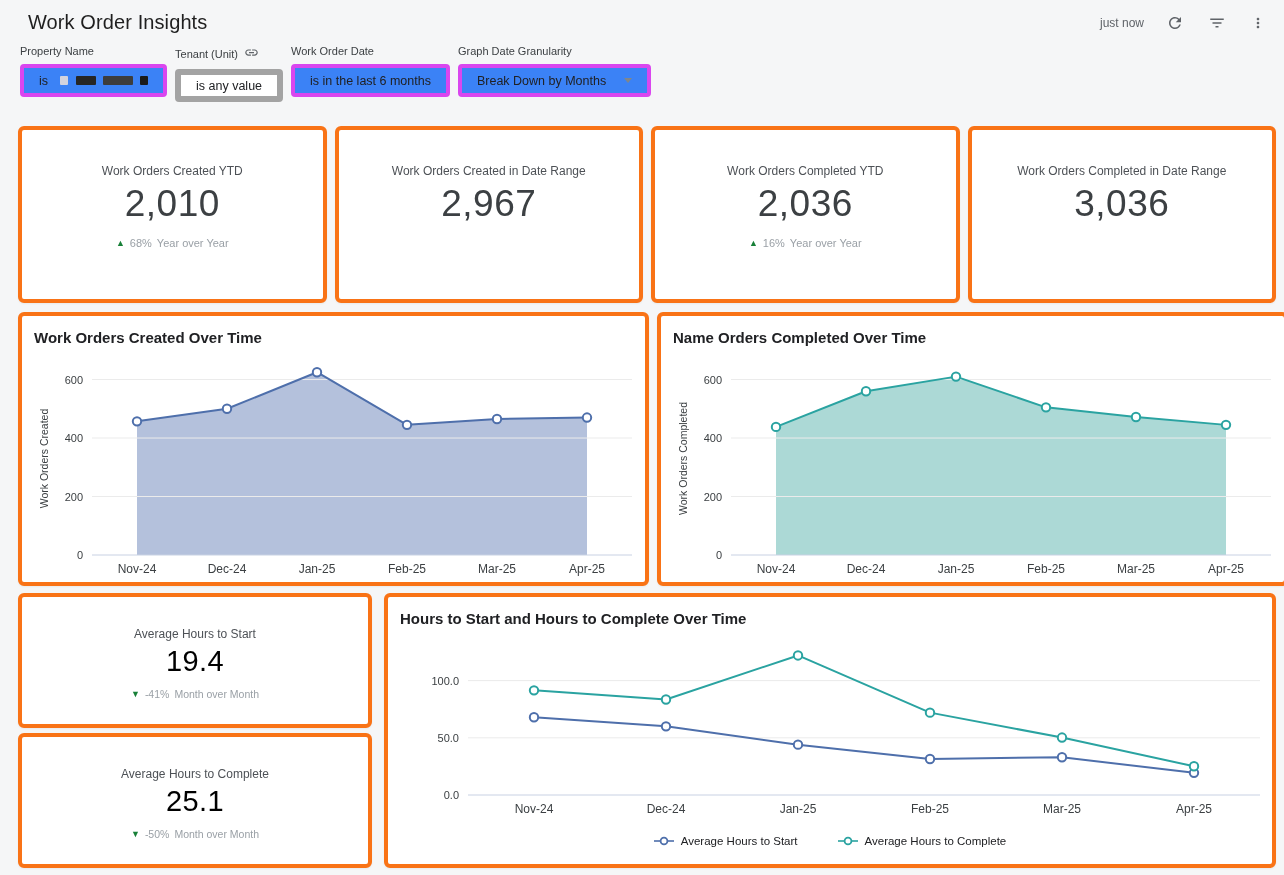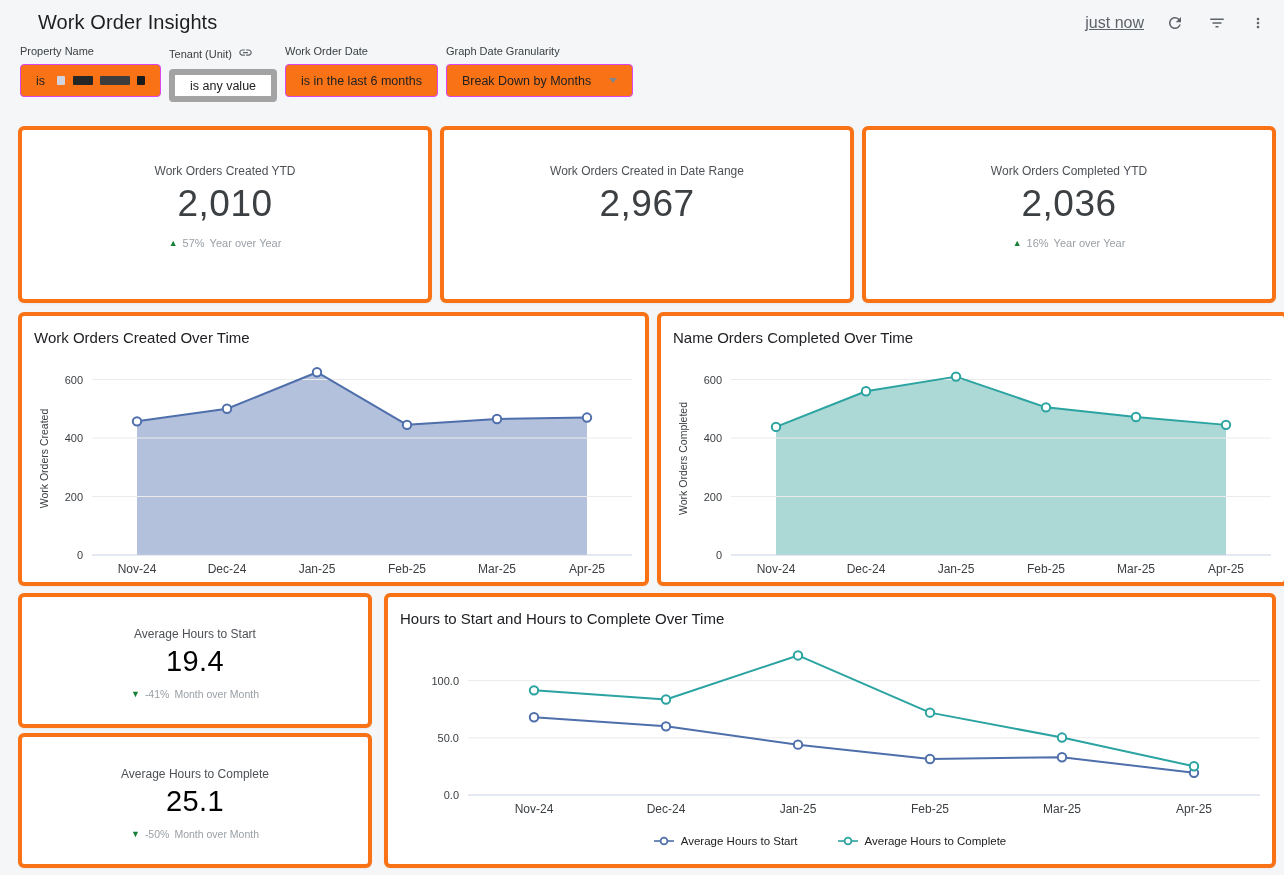--- a/index.html
+++ b/index.html
@@ -3,51 +3,51 @@
 <meta charset="utf-8">
 <style>
   * { box-sizing: border-box; }
   html,body { margin:0; padding:0; }
   body {
     width:1284px; height:875px; overflow:hidden;
     background:#f5f6f7; color:#202124;
     font-family:"Liberation Sans", sans-serif;
   }
   
-  .topbar { display:flex; justify-content:space-between; padding:11px 16px 7px 38px; }
+  .topbar { display:flex; justify-content:space-between; padding:11px 16px 7px 28px; }
   .topbar h1 { margin:0; font-size:20px; font-weight:500; color:#1f1f1f; letter-spacing:.1px; }
   .topbar-right { display:flex; align-items:center; gap:20px; }
-  .topbar-right .refreshed { font-size:16px; color:#5f6368;text-decoration:underline; }
+  .topbar-right .refreshed { font-size:12px; color:#5f6368; }
   .iconbtn { background:none; border:none; padding:2px; cursor:pointer; color:#5f6368; display:flex; align-items:center; }
   .iconbtn svg { display:block; }
   
   .filterbar { display:flex; gap:8px; margin:4px 16px 24px 20px; align-items:flex-start; }
   .filter-group .flabel { display:flex; align-items:center; gap:6px; font-size:11px; color:#3c4043; margin-bottom:7px; }
   .chip { height:33px; display:inline-flex; align-items:center; gap:8px; padding:0 15px; border-radius:4px; font-size:12.5px; color:#202124; cursor:pointer; }
-  .chip.purple { background:#f97316; border:1px solid #d946ef; }
+  .chip.purple { background:#3b82f6; border:4px solid #d946ef; }
   .chip.white  { background:#ffffff; border:6px solid #a3a3a3; }
   .redact { display:inline-block; height:9px; border-radius:1px; }
   .r1 { width:8px;  background:#d3d3de; margin-left:4px; }
   .r2 { width:20px; background:#262626; margin-left:8px; }
   .r3 { width:30px; background:#3d3d3d; margin-left:7px; }
   .r4 { width:8px;  background:#1a1a1a; margin-left:7px; }
   .caret { width:0; height:0; border-left:4.5px solid transparent; border-right:4.5px solid transparent; border-top:5px solid #80868b; margin-left:10px; }
   
   .card { background:#fff; border:4px solid #f97316; border-radius:6px; box-shadow:0 1px 2px rgba(0,0,0,.05); }
   
   .kpi-row { display:flex; gap:8px; margin:0 8px 9px 18px; }
   .kpi-card { flex:1; height:177px; display:flex; flex-direction:column; align-items:center; padding-top:34px; }
   .kpi-title { font-size:12px; color:#4d5156; }
   .kpi-value { font-size:37px; color:#3c4043; margin-top:5px; letter-spacing:.5px; }
   .kpi-change { margin-top:12px; font-size:11px; color:#9aa0a6; display:flex; align-items:center; gap:5px; }
   .tri { font-size:9px; color:#188038; line-height:1; }
   
   .charts-row { display:flex; gap:8px; margin:0 8px 7px 18px; }
   .chart-card { flex:1; height:274px; padding-top:13px; }
-  .chart-card h2, .bottom-chart h2 { margin:0 0 2px 12px; font-size:15px; font-weight:400; color:#202124; }
+  .chart-card h2, .bottom-chart h2 { margin:0 0 2px 12px; font-size:15px; font-weight:700; color:#202124; }
   .chart { width:100%; height:236px; }
   .chart svg { display:block; }
   .tick   { font:11px "Liberation Sans", sans-serif; fill:#3c4043; }
   .xlabel { font:12px "Liberation Sans", sans-serif; fill:#3c4043; }
   .ylabel { font:10.5px "Liberation Sans", sans-serif; fill:#3c4043; }
   
   .bottom-row { display:flex; gap:12px; margin:0 8px 3px 18px; }
   .bottom-left { width:360px; display:flex; flex-direction:column; gap:5px; }
   .small-card { height:135px; display:flex; flex-direction:column; align-items:center; padding-top:30px; }
   .small-title { font-size:12px; color:#4d5156; }
@@ -131,36 +131,40 @@
     </div>
   </div>
 </div>
 
 <div class="kpi-row">
   <div class="card kpi-card">
     <div class="kpi-title">Work Orders Created YTD</div>
     <div class="kpi-value">2,010</div>
     <div class="kpi-change">
       <span class="tri">▲</span>
-      <span>57%</span>
+      <span>68%</span>
       <span>Year over Year</span>
     </div>
   </div>
   <div class="card kpi-card">
     <div class="kpi-title">Work Orders Created in Date Range</div>
     <div class="kpi-value">2,967</div>
   </div>
   <div class="card kpi-card">
     <div class="kpi-title">Work Orders Completed YTD</div>
     <div class="kpi-value">2,036</div>
     <div class="kpi-change">
       <span class="tri">▲</span>
       <span>16%</span>
       <span>Year over Year</span>
     </div>
+  </div>
+  <div class="card kpi-card">
+    <div class="kpi-title">Work Orders Completed in Date Range</div>
+    <div class="kpi-value">3,036</div>
   </div>
 </div>
 
 <div class="charts-row">
   <div class="card chart-card">
     <h2>Work Orders Created Over Time</h2>
     <div class="chart">
         <svg width="623" height="236" viewBox="0 0 623 236">
           <path d="M115,207 L115,73.36212121212122 L205,60.78787878787878 L295,24.23484848484847 L385,76.87121212121212 L475,71.02272727272725 L565,69.56060606060606 L565,207 Z" fill="#aebcd9" fill-opacity="0.92"></path>
           <line x1="70" y1="207" x2="610" y2="207" stroke="#c8d1e3" stroke-width="1"></line>

